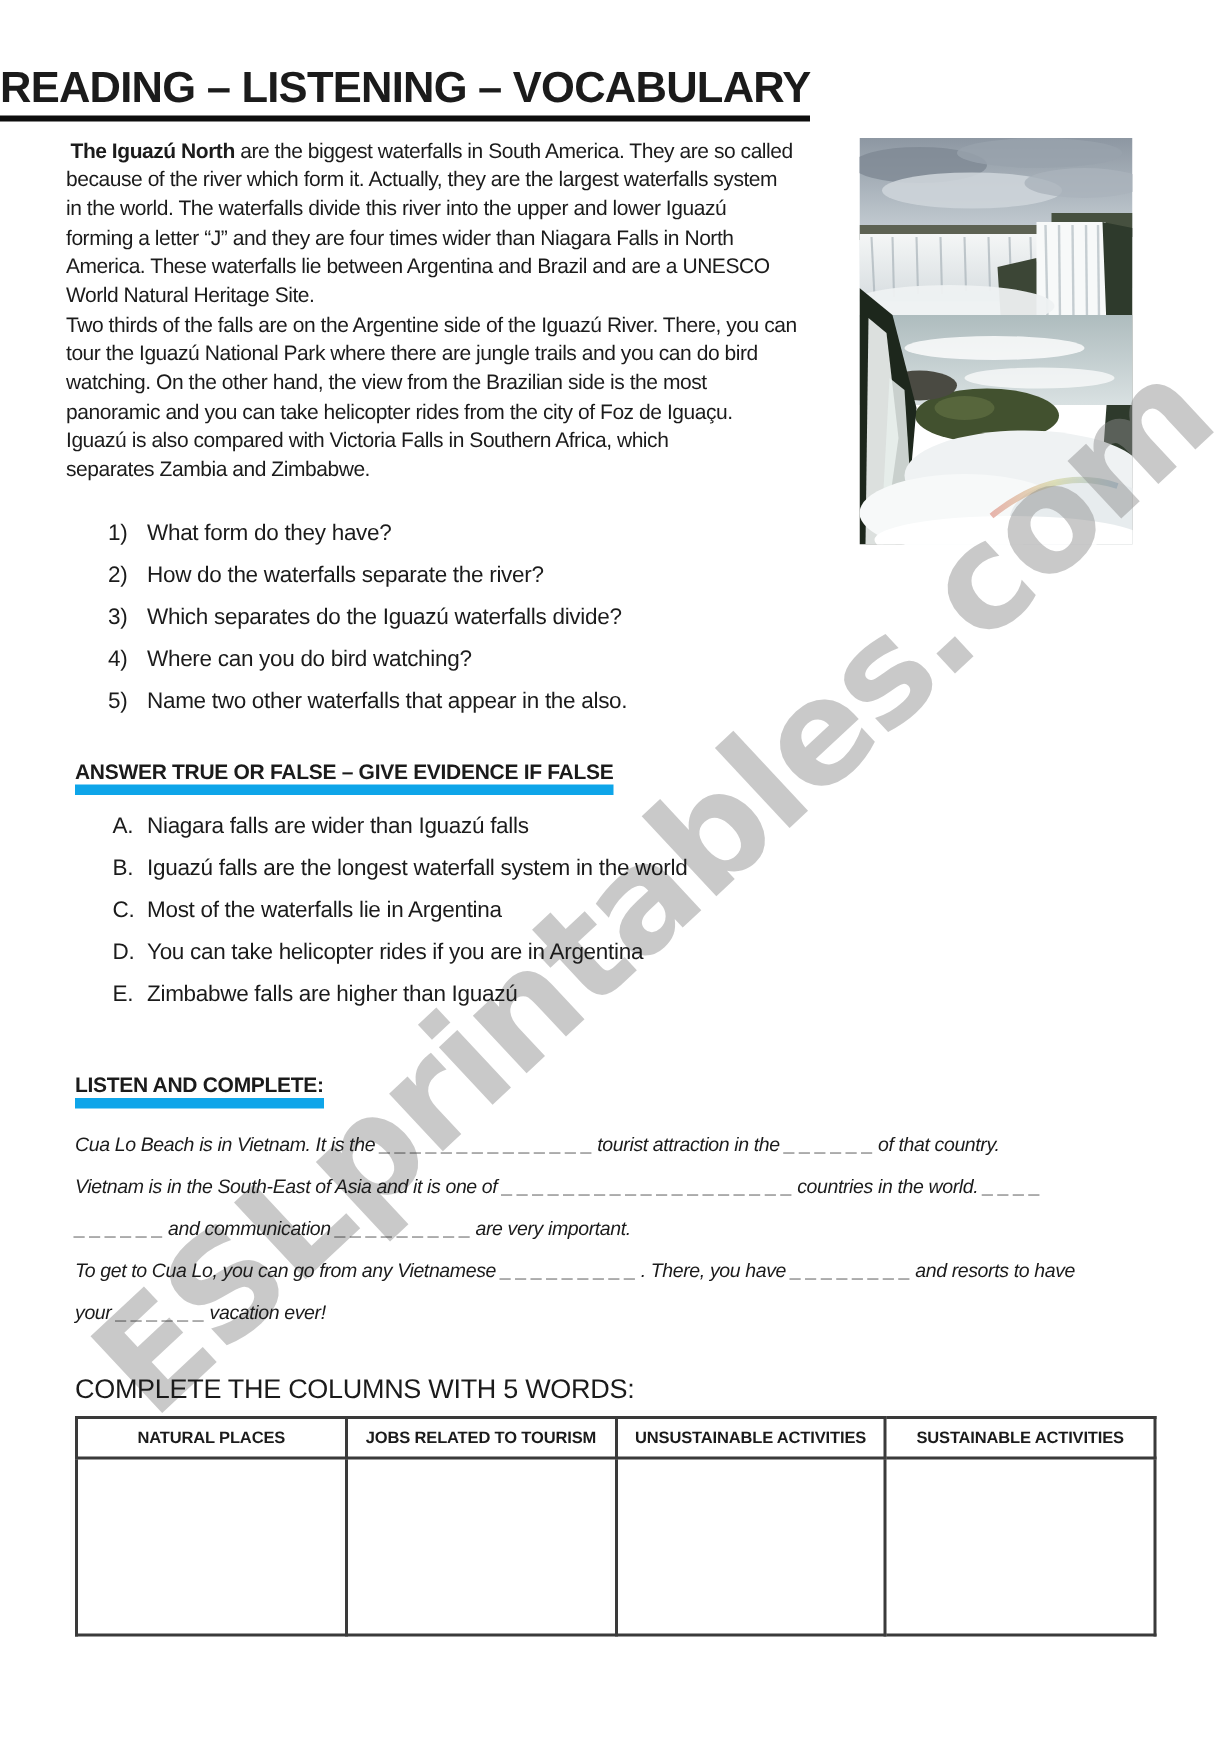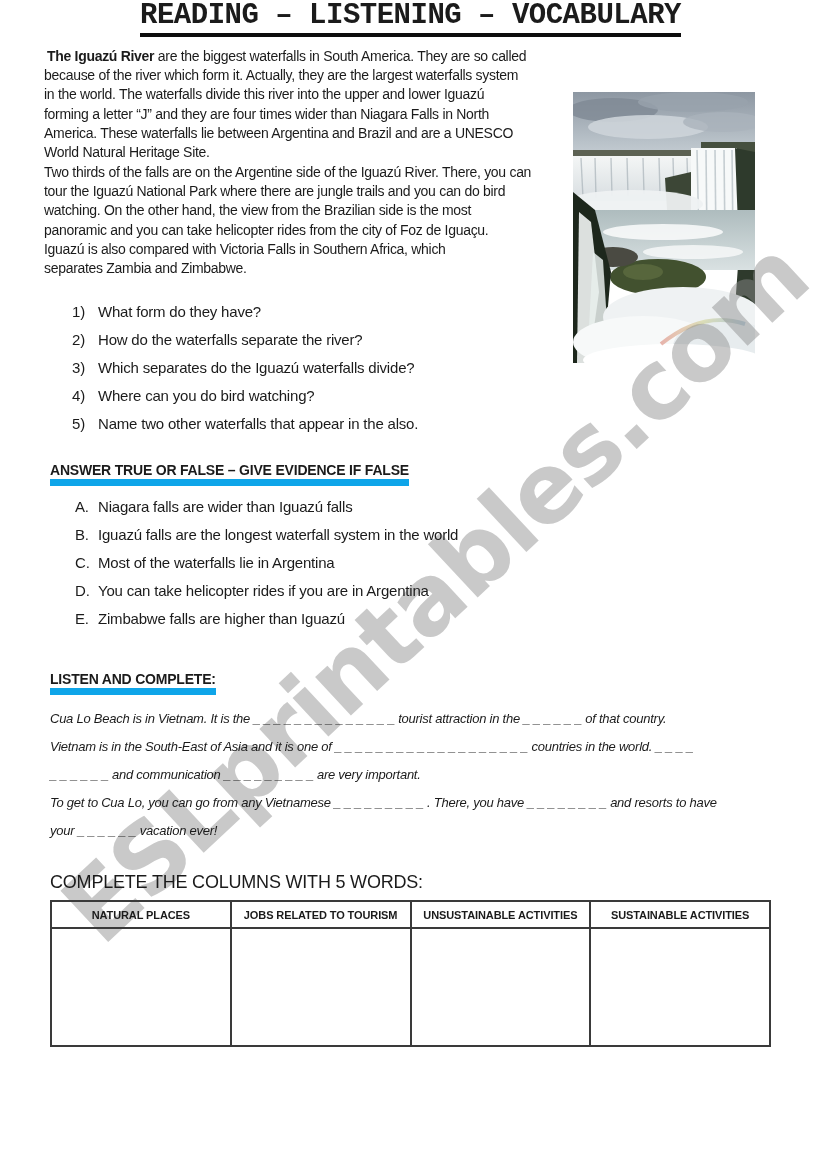--- a/index.html
+++ b/index.html
@@ -27,21 +27,21 @@
   }
   
   .photo{
     position:absolute;
     left:573px;top:92px;
     width:182px;height:271px;
     z-index:1;
   }
   
   .content{position:relative;z-index:3;}
-  .title-wrap{text-align:center;font-family:Liberation Mono, monospace;}
+  .title-wrap{padding-top:44px;}
   .title{
     display:inline-block;
     font-size:29px;
     font-weight:bold;
     letter-spacing:-0.5px;
     border-bottom:4px solid #0d0d0d;
     padding-bottom:1px;
     line-height:1.1;
   }
   .reading{
@@ -190,21 +190,21 @@
 
   <div class="watermark">ESLprintables.com</div>
 
   <div class="content">
 
     <div class="title-wrap">
       <span class="title">READING – LISTENING – VOCABULARY</span>
     </div>
 
     <div class="reading">
-      <div class="rline"><span class="lead">The Iguazú River</span><span> are the biggest waterfalls in South America. They are so called</span></div>
+      <div class="rline"><span class="lead">The Iguazú North</span><span> are the biggest waterfalls in South America. They are so called</span></div>
       <div class="rline">because of the river which form it. Actually, they are the largest waterfalls system</div>
       <div class="rline">in the world. The waterfalls divide this river into the upper and lower Iguazú</div>
       <div class="rline">forming a letter “J” and they are four times wider than Niagara Falls in North</div>
       <div class="rline">America. These waterfalls lie between Argentina and Brazil and are a UNESCO</div>
       <div class="rline">World Natural Heritage Site.</div>
       <div class="rline">Two thirds of the falls are on the Argentine side of the Iguazú River. There, you can</div>
       <div class="rline">tour the Iguazú National Park where there are jungle trails and you can do bird</div>
       <div class="rline">watching. On the other hand, the view from the Brazilian side is the most</div>
       <div class="rline">panoramic and you can take helicopter rides from the city of Foz de Iguaçu.</div>
       <div class="rline">Iguazú is also compared with Victoria Falls in Southern Africa, which</div>

